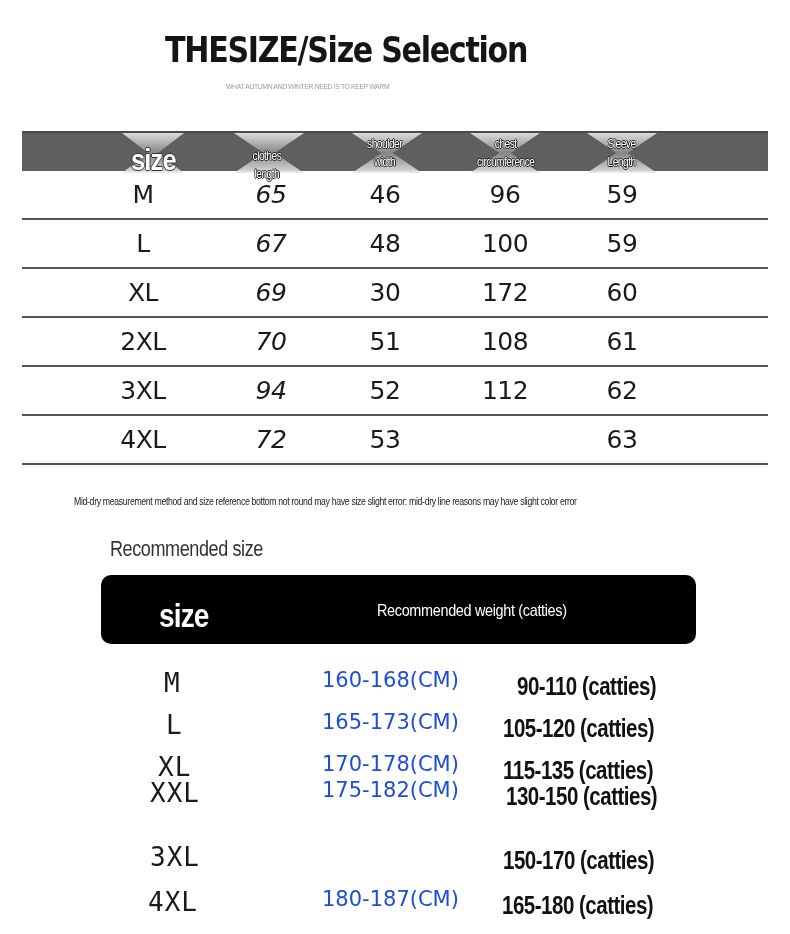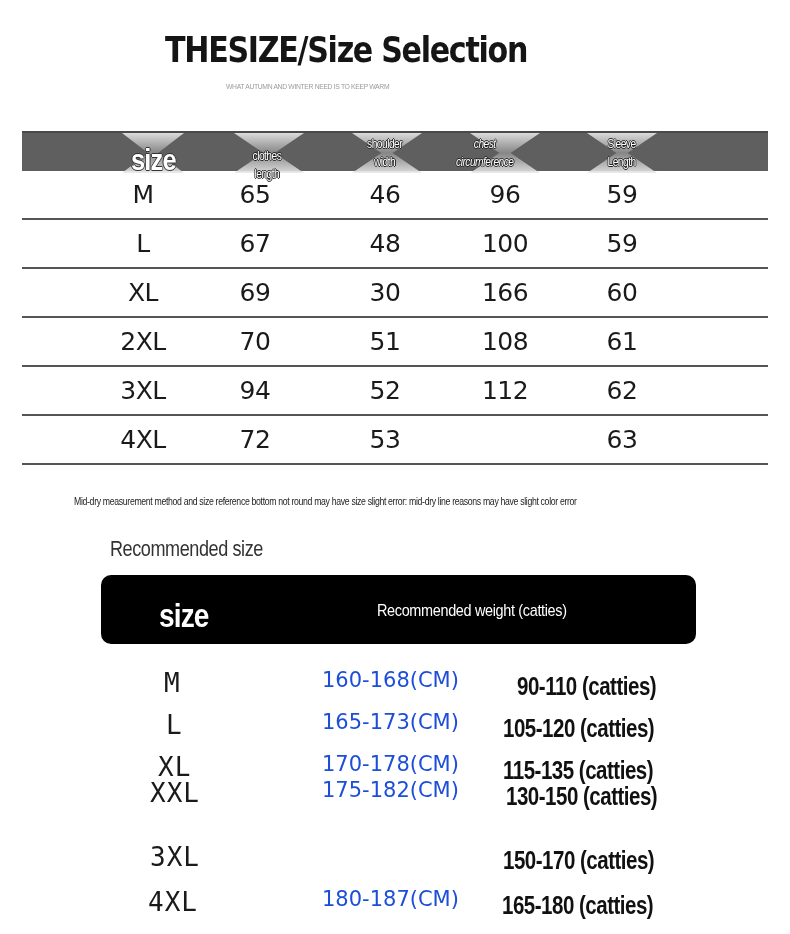--- a/index.html
+++ b/index.html
@@ -49,21 +49,21 @@
   .row {
     position: relative; height: 49px; border-bottom: 2px solid #555;
   }
   .row:first-of-type { height: 46px; }
   .cell {
     position: absolute; top: 0; height: 100%; display: flex; align-items: center;
     justify-content: center; font-size: 25px; color: #1a1a1a;
     font-family: "DejaVu Sans", sans-serif; letter-spacing: -0.5px;
   }
   .c0 { left: 76px; width: 90px; }
-  .c1 { left: 188px; width: 90px; }
+  .c1 { left: 204px; width: 90px; font-style: italic; }
   .c2 { left: 318px; width: 90px; }
   .c3 { left: 438px; width: 90px; }
   .c4 { left: 555px; width: 90px; }
 
   .disclaimer {
     position: absolute; left: 74px; top: 495px; font-size: 10.5px; color: #222;
     letter-spacing: -0.4px; white-space: nowrap;
     transform: scaleX(0.83); transform-origin: left top;
   }
 
@@ -116,21 +116,21 @@
 
     <div class="head-cell" style="left:86px;width:90px;">
       <span class="head-size">size</span>
     </div>
     <div class="head-cell" style="left:200px;width:90px;margin-top:12px;">
       <span class="head-label"><span>clothes</span><br><span>length</span></span>
     </div>
     <div class="head-cell" style="left:318px;width:90px;">
       <span class="head-label"><span>shoulder</span><br><span>width</span></span>
     </div>
-    <div class="head-cell" style="left:408px;width:110px;font-style:italic;">
+    <div class="head-cell" style="left:429px;width:110px;">
       <span class="head-label"><span>chest</span><br><span>circumference</span></span>
     </div>
     <div class="head-cell" style="left:555px;width:90px;">
       <span class="head-label"><span>Sleeve</span><br><span>Length</span></span>
     </div>
   </div>
 
   <div class="row">
     <div class="cell c0">M</div>
     <div class="cell c1">65</div>
@@ -142,21 +142,21 @@
     <div class="cell c0">L</div>
     <div class="cell c1">67</div>
     <div class="cell c2">48</div>
     <div class="cell c3">100</div>
     <div class="cell c4">59</div>
   </div>
   <div class="row">
     <div class="cell c0">XL</div>
     <div class="cell c1">69</div>
     <div class="cell c2">30</div>
-    <div class="cell c3">166</div>
+    <div class="cell c3">172</div>
     <div class="cell c4">60</div>
   </div>
   <div class="row">
     <div class="cell c0">2XL</div>
     <div class="cell c1">70</div>
     <div class="cell c2">51</div>
     <div class="cell c3">108</div>
     <div class="cell c4">61</div>
   </div>
   <div class="row">

